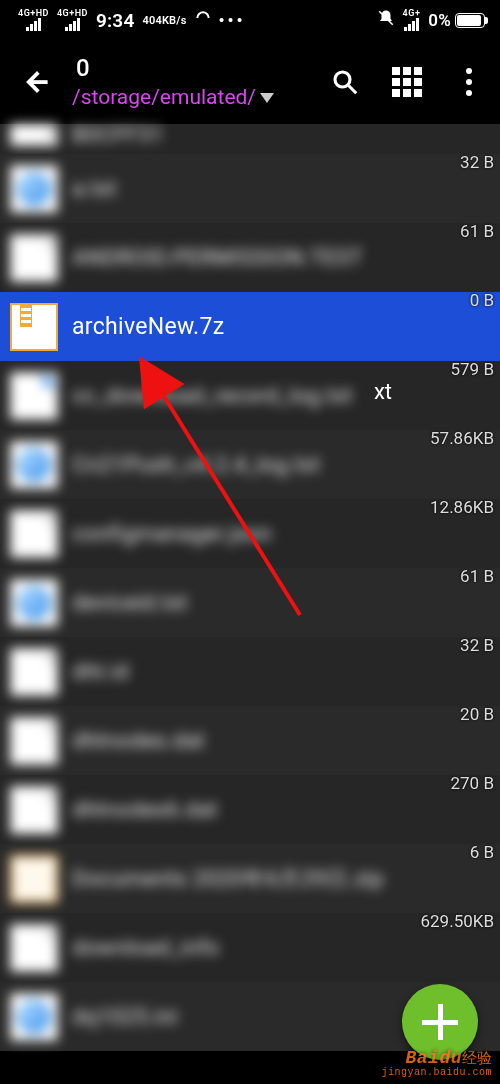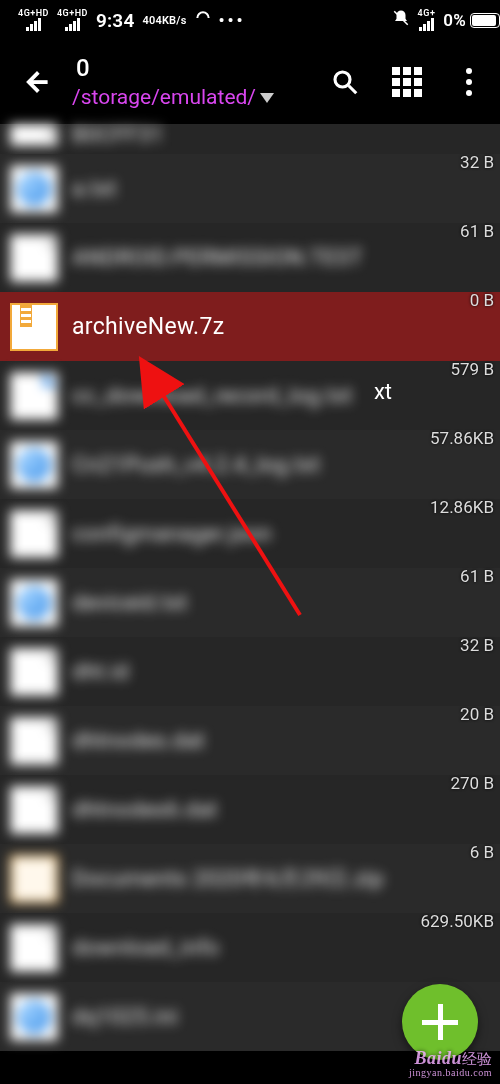--- a/index.html
+++ b/index.html
@@ -10,21 +10,21 @@
     font-family: -apple-system, Roboto, "Helvetica Neue", Arial, sans-serif;
     color: #fff;
     overflow: hidden;
     position: relative;
   }
   
   .status-bar {
     height: 40px;
     display: flex;
     align-items: center;
-    padding: 0 0 0 18px;
+    padding: 0 15px 0 18px;
     font-size: 17px;
     font-weight: 600;
     letter-spacing: .2px;
     gap: 6px;
     position: relative;
   }
   .status-left { display: flex; align-items: center; gap: 8px; }
   .status-bar .sig { display:flex; flex-direction:column; align-items:center; line-height:1; }
   .sig small { font-size:9px; letter-spacing:.5px; }
   .status-bar .clock { font-size:19px; }
@@ -111,21 +111,21 @@
   .row .size {
     position:absolute;
     right:6px;
     bottom:-18px;
     font-size:17px;
     color:#ddd;
     z-index:3;
     text-shadow:0 0 3px #000;
   }
   .blur .name, .blur .thumb { filter: blur(6px); }
-  .row.highlight { filter:none; background:#7f1d1d; }
+  .row.highlight { filter:none; background:#1d4ed8; }
   .row.highlight .name, .row.highlight .thumb { filter:none; }
   .row .size { filter:none !important; }
   .row.with-xt::after{
     content:"xt";
     position:absolute;
     color:#fff;
     font-size:22px;
     right:108px;
     top:18px;
   }
@@ -151,22 +151,22 @@
     display:flex; align-items:center; justify-content:center;
     box-shadow:0 4px 10px rgba(0,0,0,.5);
   }
   .fab::before, .fab::after{
     content:""; position:absolute; background:#fff;
   }
   .fab::before{ width:36px; height:5px; }
   .fab::after{ width:5px; height:36px; }
   .watermark{
     position:absolute; right:8px; bottom:6px;
-    font-size:15px; color:#f0abfc; opacity:.85;
-    font-family:Liberation Serif, serif;
+    font-size:15px; color:#f97316; opacity:.85;
+    font-family:Liberation Mono, monospace;
     text-align:right; line-height:1.05;
     text-shadow:0 0 4px rgba(0,0,0,.8);
   }
   .watermark b{ font-style:italic; font-size:18px; letter-spacing:.5px; }
   .watermark .sub{ font-size:10px; letter-spacing:.5px; display:block;padding-left:28px; }
   .tri { width:0; height:0; border-left:7px solid transparent; border-right:7px solid transparent; border-bottom:10px solid #ccc; transform: rotate(180deg); }
 </style>
 </head>
 <body>
 

